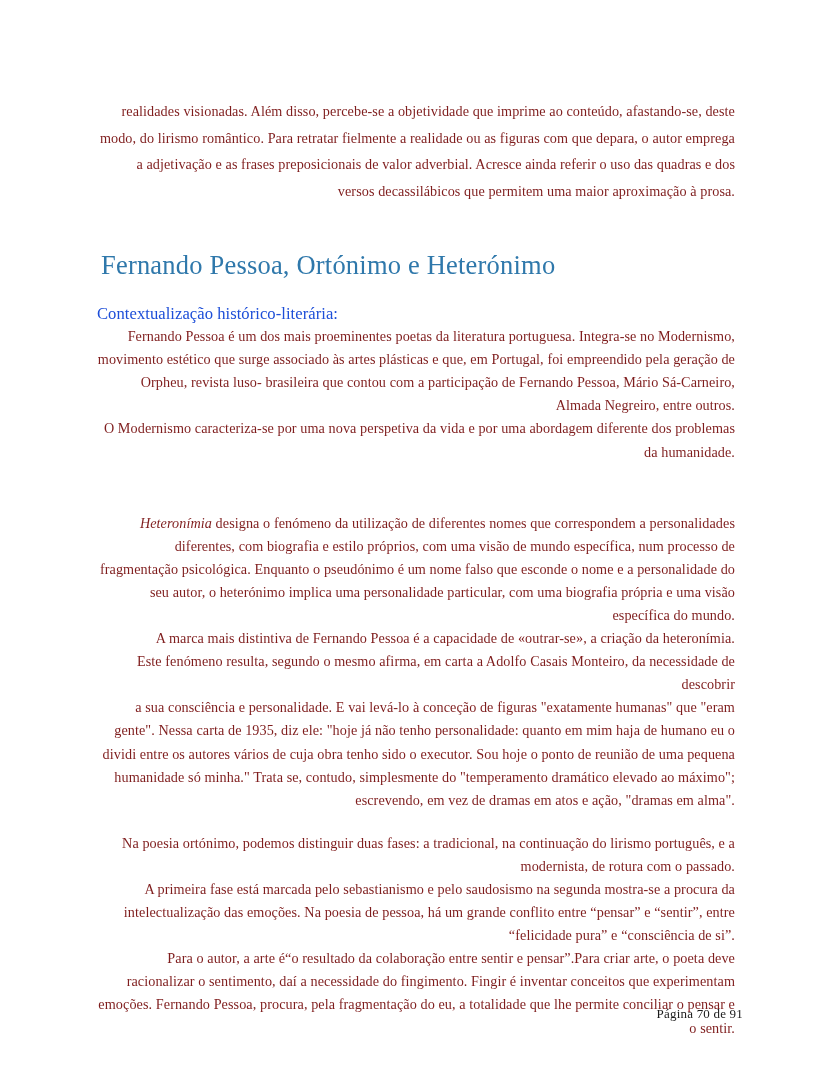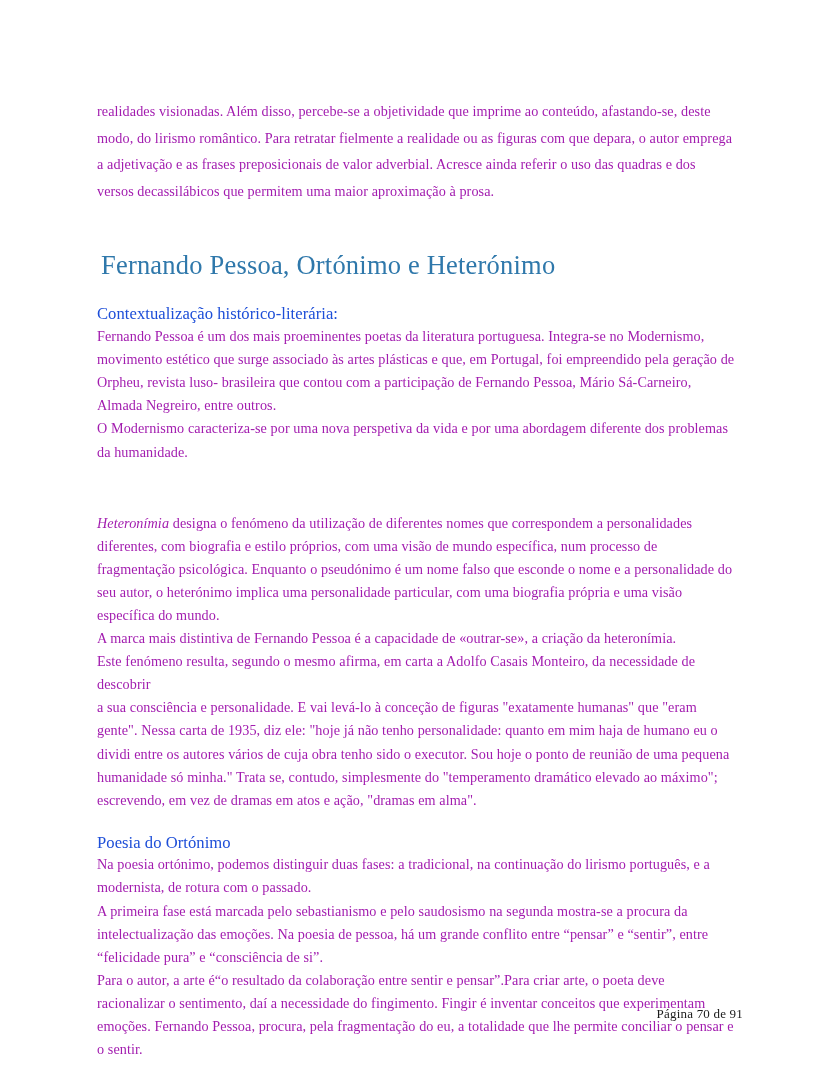--- a/index.html
+++ b/index.html
@@ -18,23 +18,23 @@
   .content {
     position: absolute;
     left: 97px;
     top: 98px;
     width: 638px;
   }
   .body-text {
     font-family: "Liberation Serif", "DejaVu Serif", serif;
     font-size: 14.2px;
     line-height: 23.1px;
-    color: #a21caf;
+    color: #7f1d1d;
     margin: 0;
-    text-align: left;
+    text-align: right;
     letter-spacing: 0.08px;
   }
   .para-spaced {
     line-height: 26.5px;
   }
   h1.doc-heading {
     font-family: "Liberation Serif", "DejaVu Serif", serif;
     font-size: 26.5px;
     font-weight: 400;
     color: #2f78ab;
@@ -93,21 +93,20 @@
     <p class="body-text"><span class="italic">Heteronímia</span><span> designa o fenómeno da utilização de diferentes nomes que correspondem a personalidades diferentes, com biografia e estilo próprios, com uma visão de mundo específica, num processo de fragmentação psicológica. Enquanto o pseudónimo é um nome falso que esconde o nome e a personalidade do seu autor, o heterónimo implica uma personalidade particular, com uma biografia própria e uma visão específica do mundo.</span></p>
 
     <p class="body-text">A marca mais distintiva de Fernando Pessoa é a capacidade de «outrar-se», a criação da heteronímia.</p>
 
     <p class="body-text">Este fenómeno resulta, segundo o mesmo afirma, em carta a Adolfo Casais Monteiro, da necessidade de descobrir</p>
 
     <p class="body-text">a sua consciência e personalidade. E vai levá-lo à conceção de figuras "exatamente humanas" que "eram gente". Nessa carta de 1935, diz ele: "hoje já não tenho personalidade: quanto em mim haja de humano eu o dividi entre os autores vários de cuja obra tenho sido o executor. Sou hoje o ponto de reunião de uma pequena humanidade só minha." Trata se, contudo, simplesmente do "temperamento dramático elevado ao máximo"; escrevendo, em vez de dramas em atos e ação, "dramas em alma".</p>
 
     <div class="gap-block-sm"></div>
 
-    <h2 class="sub-heading">Poesia do Ortónimo</h2>
 
     <p class="body-text">Na poesia ortónimo, podemos distinguir duas fases: a tradicional, na continuação do lirismo português, e a modernista, de rotura com o passado.</p>
 
     <p class="body-text">A primeira fase está marcada pelo sebastianismo e pelo saudosismo na segunda mostra-se a procura da intelectualização das emoções. Na poesia de pessoa, há um grande conflito entre “pensar” e “sentir”, entre “felicidade pura” e “consciência de si”.</p>
 
     <p class="body-text">Para o autor, a arte é“o resultado da colaboração entre sentir e pensar”.Para criar arte, o poeta deve racionalizar o sentimento, daí a necessidade do fingimento. Fingir é inventar conceitos que experimentam emoções. Fernando Pessoa, procura, pela fragmentação do eu, a totalidade que lhe permite conciliar o pensar e o sentir.</p>
 
   </div>
 
   <div class="footer">Página 70 de 91</div>

